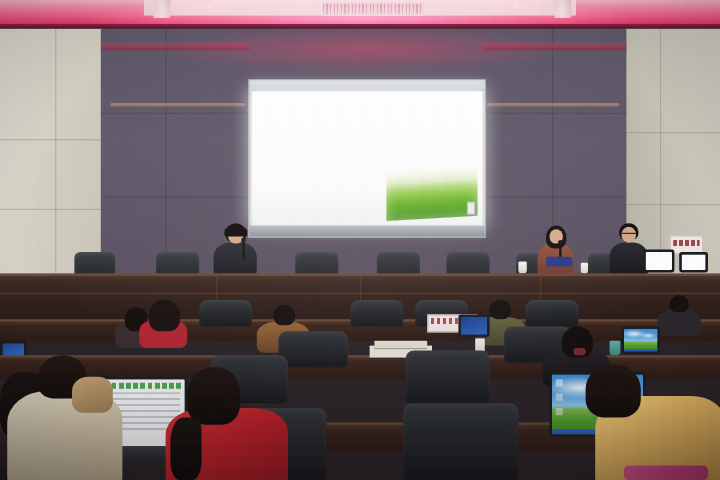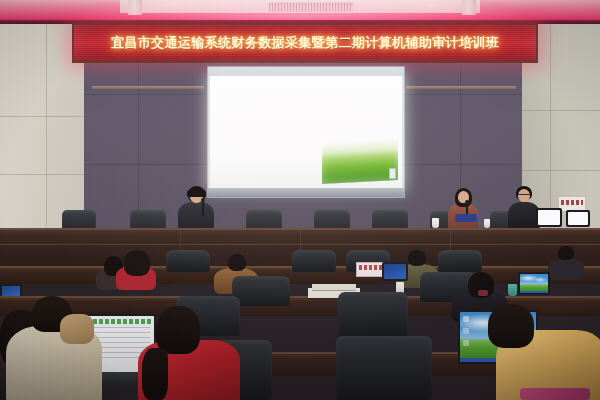--- a/index.html
+++ b/index.html
@@ -269,23 +269,20 @@
   <div class="wall-maroon" style="left:84px;top:36px;width:124px;"></div>
   <div class="wall-maroon" style="left:402px;top:36px;width:120px;"></div>
   <div class="wall-rail" style="left:92px;top:86px;width:112px;"></div>
   <div class="wall-rail" style="left:406px;top:86px;width:110px;"></div>
 
   <div class="wallsign" style="left:558px;top:196px;width:26px;height:14px;">
     <div class="wallsign-ink"></div>
   </div>
 
   <div class="banner-bloom"></div>
-  <div class="banner">
-    <span class="banner-text">宜昌市交通运输系统财务数据采集暨第二期计算机辅助审计培训班</span>
-  </div>
 
   <div class="screen-frame">
     <div class="screen-top"></div>
     <div class="screen-white">
       <div class="slide-img"></div>
       <div class="slide-cursor"></div>
     </div>
     <div class="screen-bottom"></div>
   </div>
 

